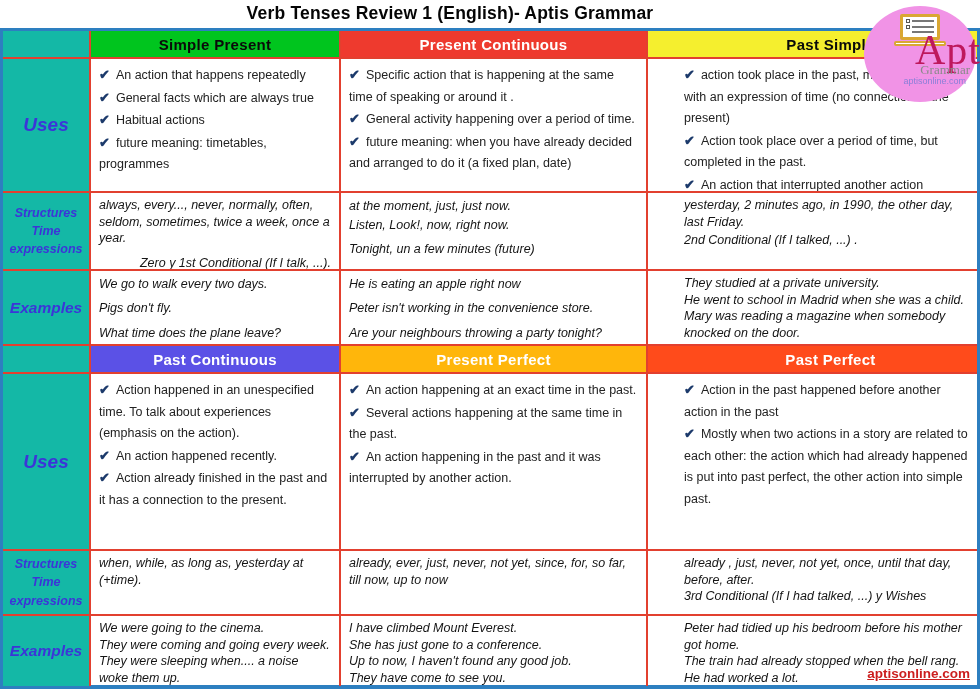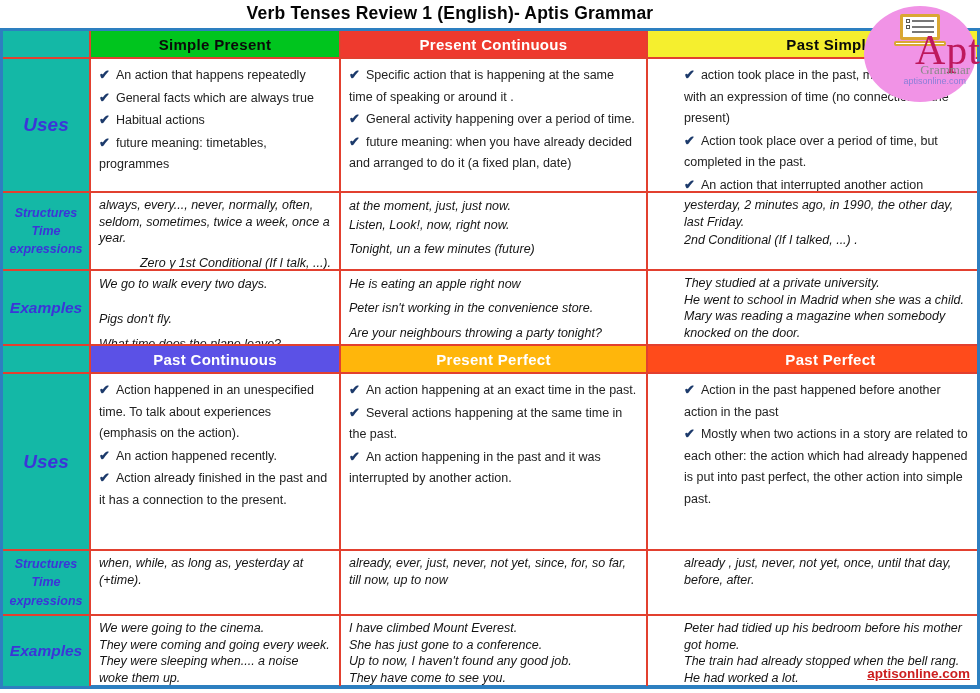--- a/index.html
+++ b/index.html
@@ -110,21 +110,21 @@
       <div class="line" style="margin-top:4px;">Tonight, un a few minutes (future)</div>
     </div>
     <div class="cell lines-cell last-col">
       <div class="line">yesterday, 2 minutes ago, in 1990, the other day, last Friday.</div>
       <div class="line" style="margin-top:2px;">2nd Conditional (If I talked, ...) .</div>
     </div>
 
     <div class="cell labelcell label-examples">Examples</div>
     <div class="cell lines-cell roomy">
       <div class="line">We go to walk every two days.</div>
-      <div class="line" style="margin-top:16px;">Pigs don't fly.</div>
+      <div class="line" style="margin-top:5px;">Pigs don't fly.</div>
       <div class="line" style="margin-top:5px;">What time does the plane leave?</div>
     </div>
     <div class="cell lines-cell roomy">
       <div class="line">He is eating an apple right now</div>
       <div class="line" style="margin-top:5px;">Peter isn't working in the convenience store.</div>
       <div class="line" style="margin-top:5px;">Are your neighbours throwing a party tonight?</div>
     </div>
     <div class="cell lines-cell last-col">
       <div class="line">They studied at a private university.</div>
       <div class="line">He went to school in Madrid when she was a child.</div>
@@ -158,20 +158,21 @@
       <span>expressions</span>
     </div>
     <div class="cell lines-cell">
       <div class="line">when, while, as long as, yesterday at (+time).</div>
     </div>
     <div class="cell lines-cell">
       <div class="line">already, ever, just, never, not yet, since, for, so far, till now, up to now</div>
     </div>
     <div class="cell lines-cell last-col">
       <div class="line">already , just, never, not yet, once, until that day, before, after.</div>
+      <div class="line">3rd Conditional (If I had talked, ...) y Wishes</div>
     </div>
 
     <div class="cell labelcell label-examples last-row">Examples</div>
     <div class="cell lines-cell last-row">
       <div class="line">We were going to the cinema.</div>
       <div class="line">They were coming and going every week.</div>
       <div class="line">They were sleeping when.... a noise woke them up.</div>
     </div>
     <div class="cell lines-cell last-row">
       <div class="line">I have climbed Mount Everest.</div>

